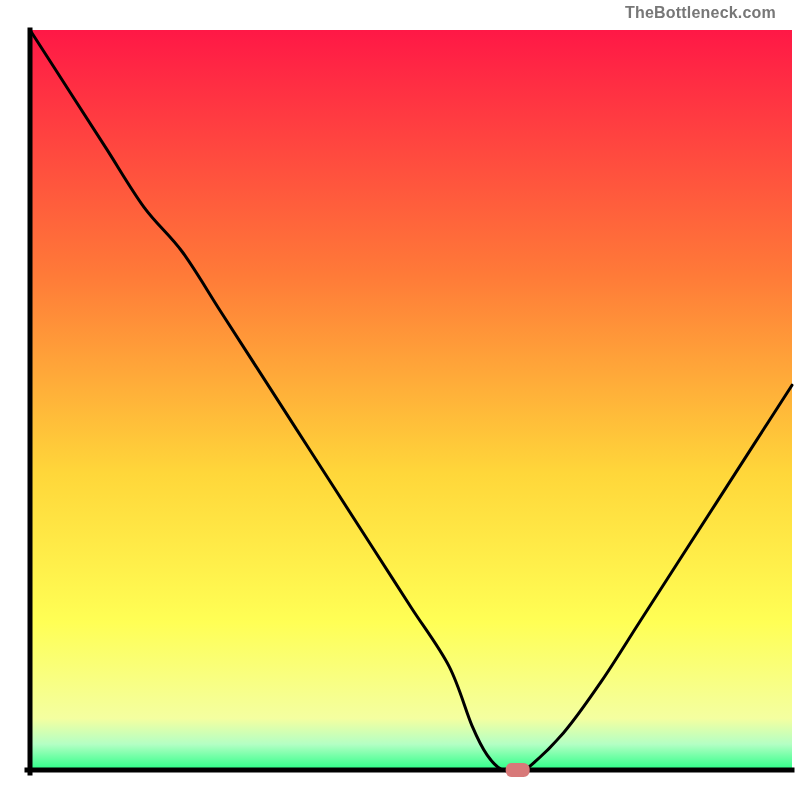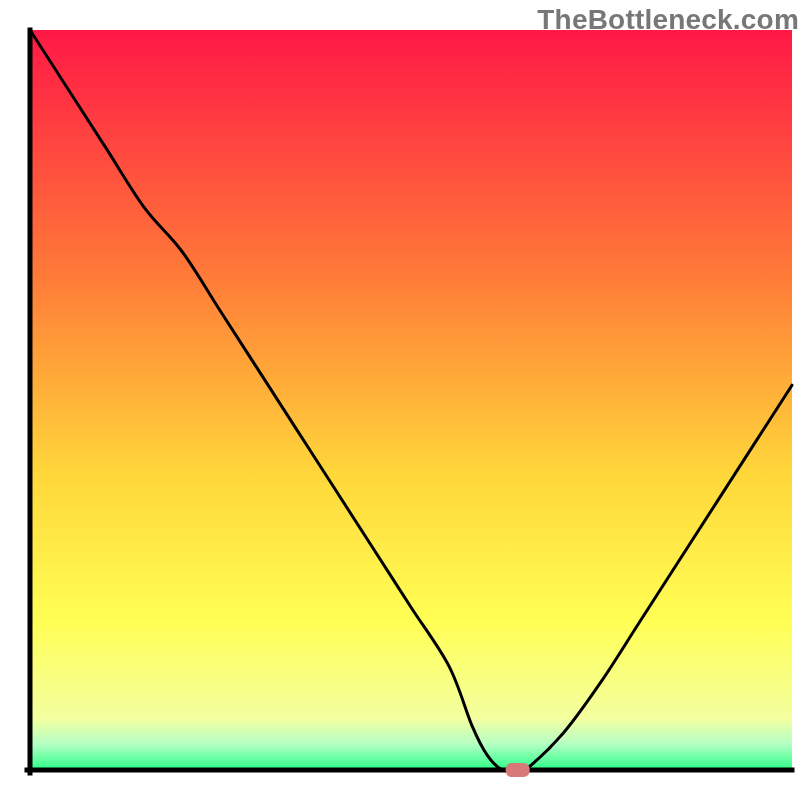--- a/index.html
+++ b/index.html
@@ -11,22 +11,22 @@
     font-family: Arial, Helvetica, sans-serif;
   }
   .chart-container {
     position: relative;
     width: 800px;
     height: 800px;
   }
   .watermark {
     position: absolute;
     top: 4px;
-    right: 1px;
-    font-size: 28px;
+    right: 24px;
+    font-size: 16px;
     font-weight: bold;
     color: #777;
     letter-spacing: 0.2px;
     z-index: 5;
     margin-left: 38px;
   }
   svg.plot {
     position: absolute;
     top: 0;
     left: 0;

